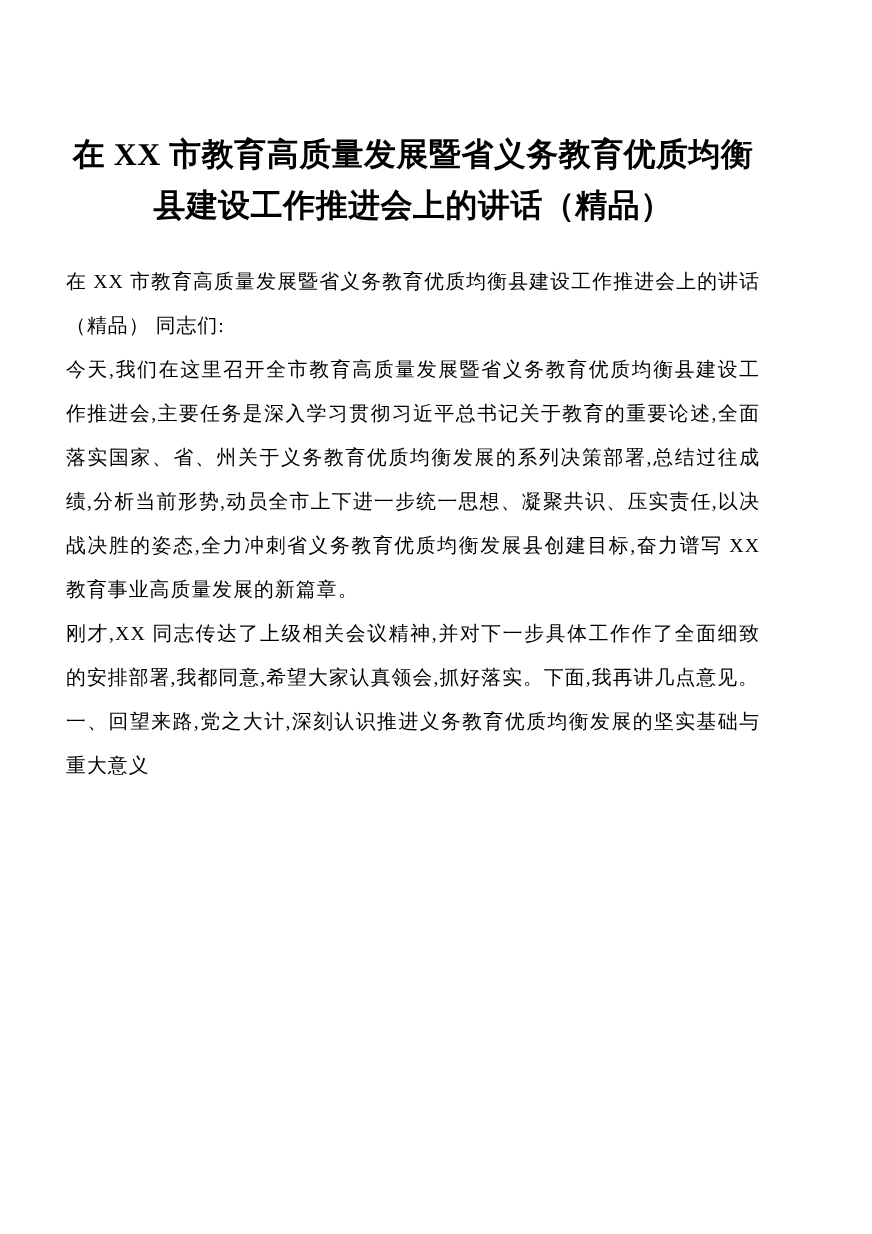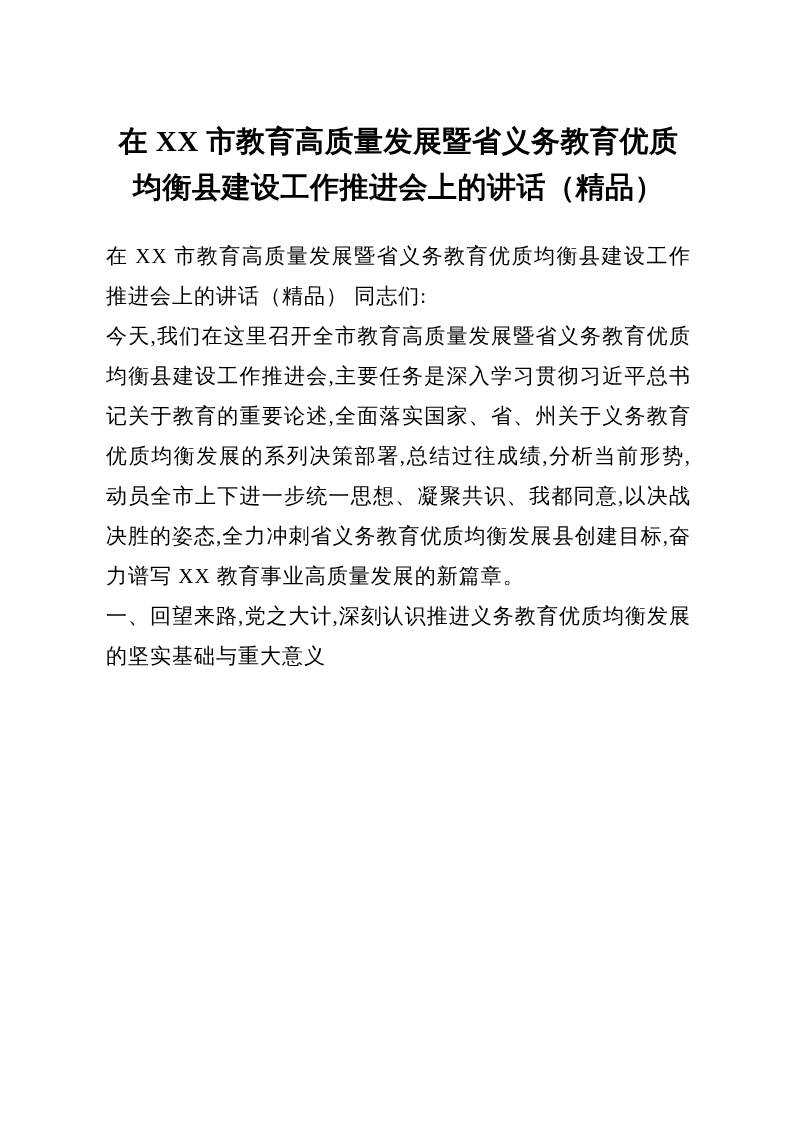--- a/index.html
+++ b/index.html
@@ -7,50 +7,51 @@
     padding: 0;
     background: #ffffff;
   }
   .page {
     position: relative;
     width: 793px;
     height: 1122px;
     margin: 0 auto;
     background: #ffffff;
     box-sizing: border-box;
-    padding: 118px 102px 0 106px;
+    padding: 118px 102px 0 60px;
     font-family: "Liberation Serif", "DejaVu Serif", serif;
     color: #000000;
     overflow: hidden;
   }
   .doc-title {
     margin: 0 0 26px 0;
     font-size: 29px;
     font-weight: bold;
     line-height: 46px;
     text-align: center;
     letter-spacing: 0.5px;
   }
   .doc-body {
     font-size: 19.5px;
   }
   .doc-paragraph {
     margin: 0;
-    font-size: 21px;
+    font-size: 18px;
     line-height: 40px;
     text-align: justify;
     text-justify: inter-character;
     letter-spacing: 1px;
     word-break: break-all;
   }
 </style>
 </head>
 <body>
 
 <div class="page">
   <h1 class="doc-title">在 XX 市教育高质量发展暨省义务教育优质均衡县建设工作推进会上的讲话（精品）</h1>
 
   <div class="doc-body">
     <p class="doc-paragraph">在 XX 市教育高质量发展暨省义务教育优质均衡县建设工作推进会上的讲话（精品） 同志们:</p>
-    <p class="doc-paragraph">今天,我们在这里召开全市教育高质量发展暨省义务教育优质均衡县建设工作推进会,主要任务是深入学习贯彻习近平总书记关于教育的重要论述,全面落实国家、省、州关于义务教育优质均衡发展的系列决策部署,总结过往成绩,分析当前形势,动员全市上下进一步统一思想、凝聚共识、我都同意,以决战决胜的姿态,全力冲刺省义务教育优质均衡发展县创建目标,奋力谱写 XX 教育事业高质量发展的新篇章。</p>
+    <p class="doc-paragraph">今天,我们在这里召开全市教育高质量发展暨省义务教育优质均衡县建设工作推进会,主要任务是深入学习贯彻习近平总书记关于教育的重要论述,全面落实国家、省、州关于义务教育优质均衡发展的系列决策部署,总结过往成绩,分析当前形势,动员全市上下进一步统一思想、凝聚共识、压实责任,以决战决胜的姿态,全力冲刺省义务教育优质均衡发展县创建目标,奋力谱写 XX 教育事业高质量发展的新篇章。</p>
+    <p class="doc-paragraph">刚才,XX 同志传达了上级相关会议精神,并对下一步具体工作作了全面细致的安排部署,我都同意,希望大家认真领会,抓好落实。下面,我再讲几点意见。</p>
     <p class="doc-paragraph">一、回望来路,党之大计,深刻认识推进义务教育优质均衡发展的坚实基础与重大意义</p>
   </div>
 </div>
 
 </body></html>

